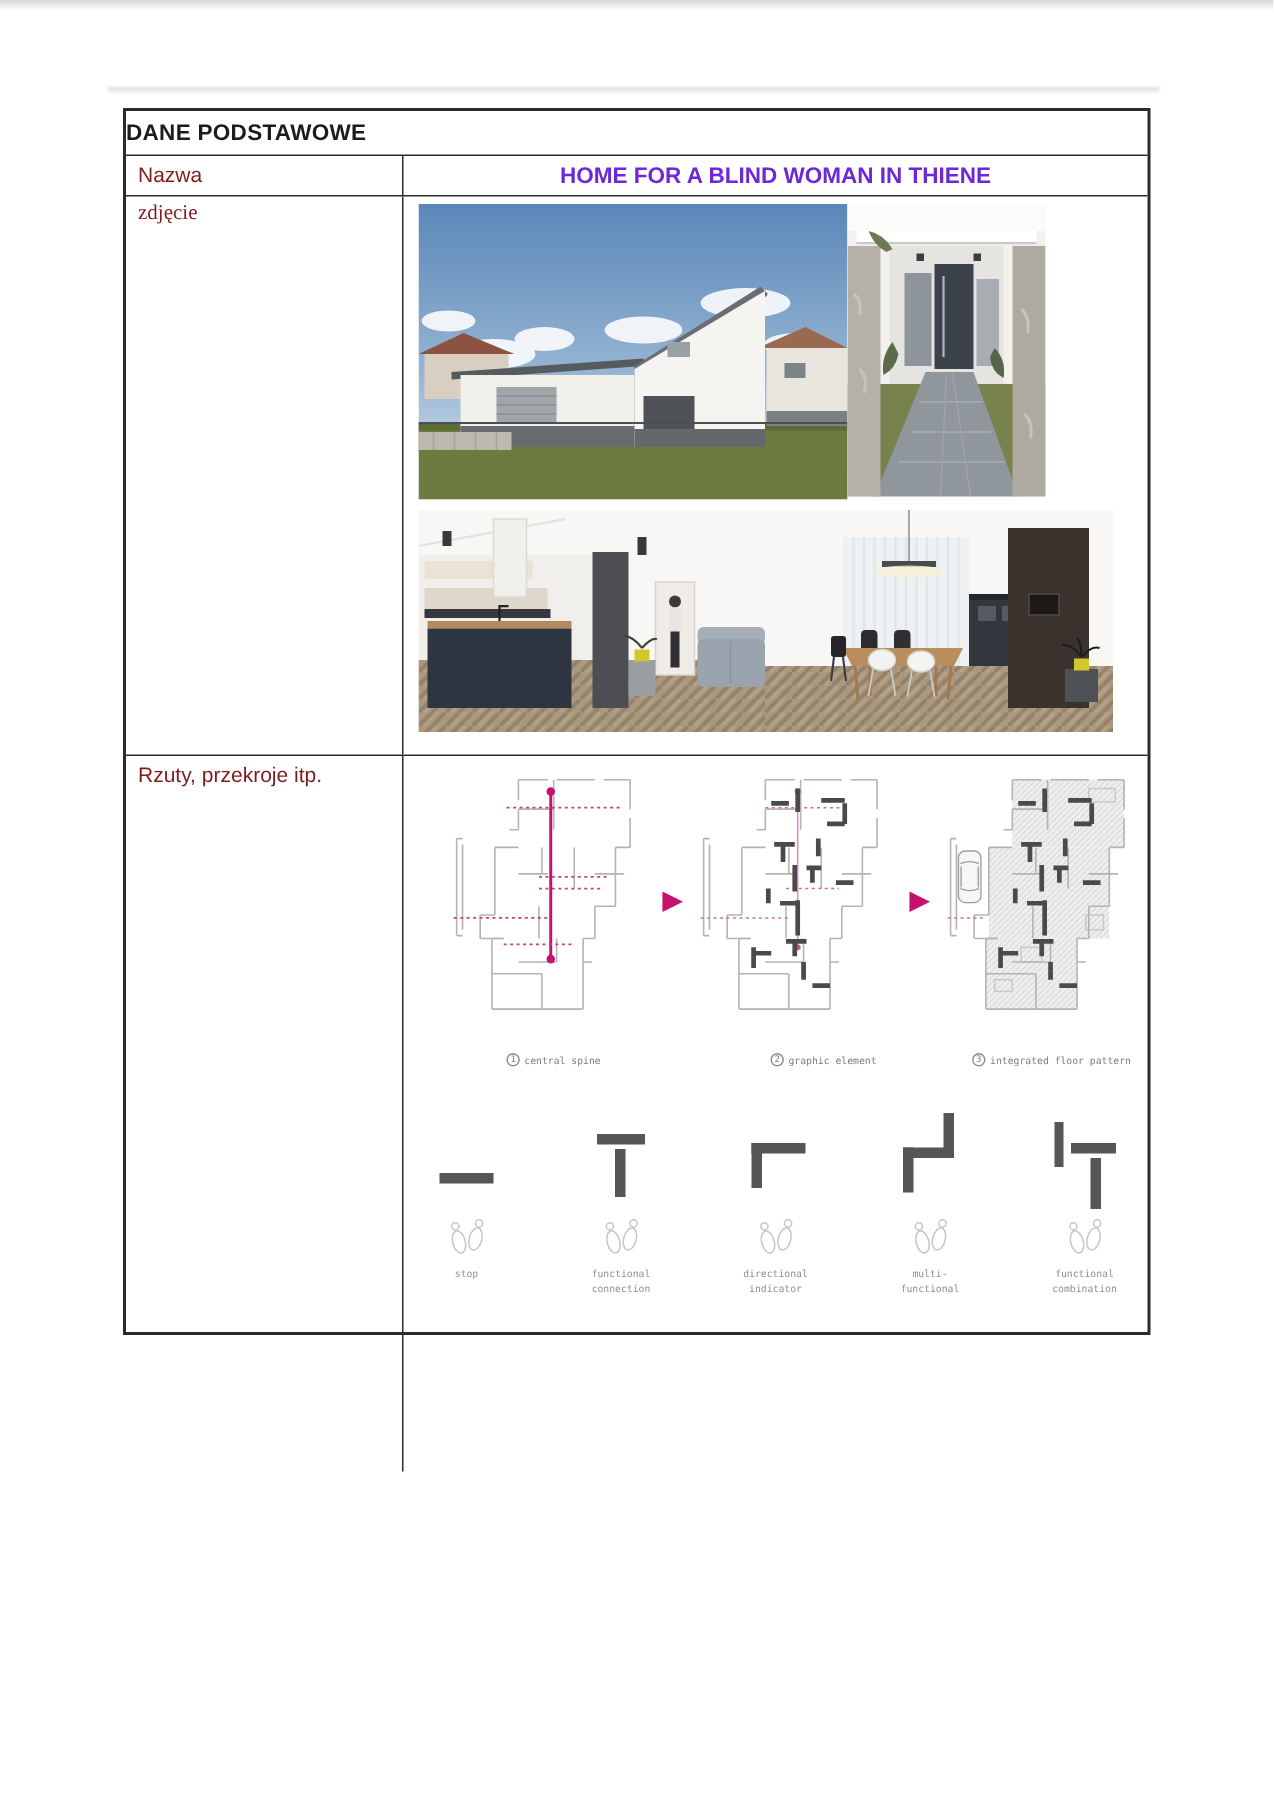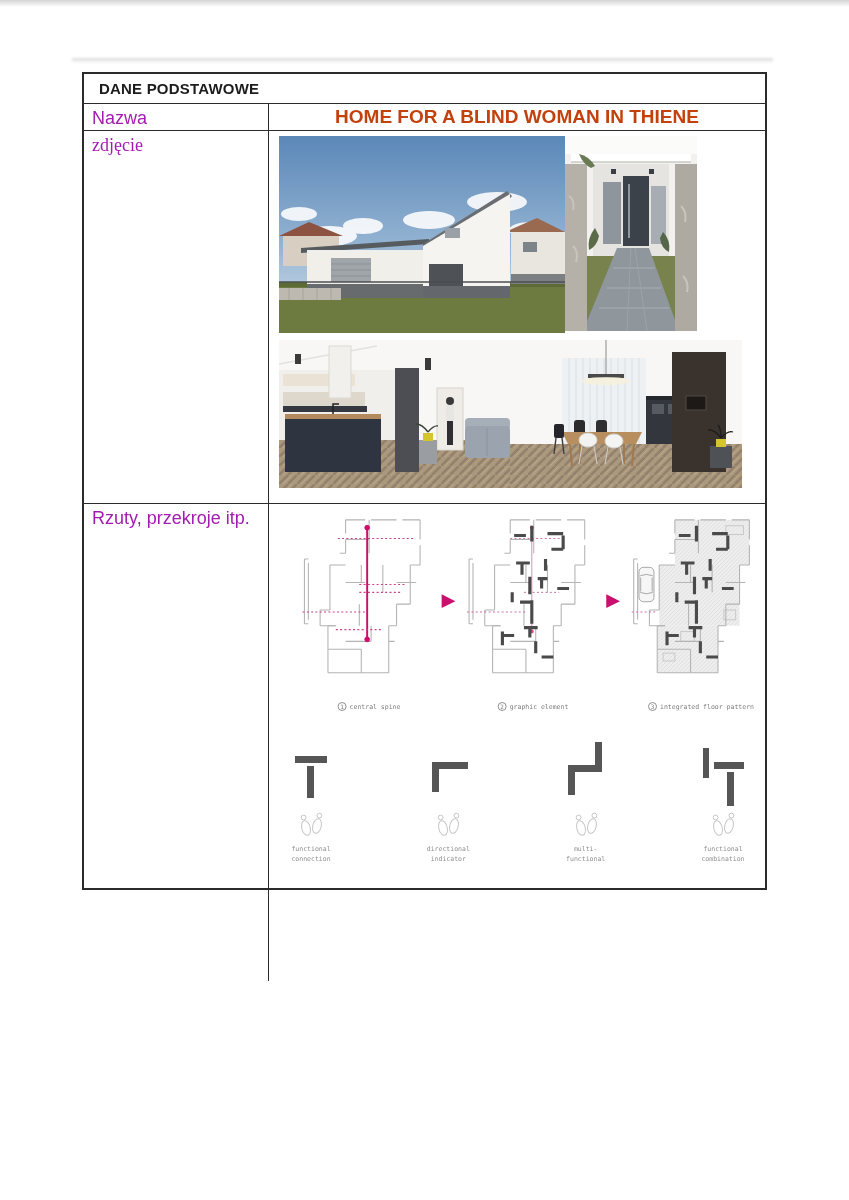--- a/index.html
+++ b/index.html
@@ -17,32 +17,32 @@
     background:linear-gradient(#b9b9b9, rgba(255,255,255,0));
     filter:blur(1px); opacity:.55;
   }
   .doc-table {
     position:absolute; left:82px; top:72px; width:685px; height:818px;
     border:2px solid #2b2b2b;
   }
   .row { position:relative; display:flex; border-top:1.5px solid #2b2b2b; }
   .row:first-child { border-top:none; }
   .row-header { height:29px; align-items:center; }
-  .row-header .hdr { font-size:15px; font-weight:bold; padding-left:15px; letter-spacing:.2px; }
+  .row-header .hdr { font-size:15px; font-weight:bold; padding-left:0; letter-spacing:.2px; }
   .row-nazwa { height:27px; }
   .row-zdjecie { height:373px;font-family:Liberation Serif, serif; }
   .row-rzuty { height:478px; }
   .cell-label {
     width:185px; flex:0 0 185px; border-right:1.5px solid #2b2b2b;
-    font-size:18px; color:#a21caf; padding:4px 0 0 8px;
+    font-size:14px; color:#7f1d1d; padding:4px 0 0 8px;
   }
   .cell-value { position:relative; flex:1 1 auto; overflow:hidden; }
   .title-value {
     display:flex; align-items:center; justify-content:center;
-    font-size:19px; font-weight:bold; color:#c2410c;
+    font-size:15px; font-weight:bold; color:#6d28d9;
   }
   
   .photo { position:absolute; display:block; }
   .ph-ext { left:10px; top:5px; }
   .ph-ent { left:296px; top:5px; }
   .ph-int-l { left:10px; top:209px; }
   .ph-int-r { left:241px; top:209px; }
   
   .plans-wrap { position:absolute; left:8px; top:6px; width:490px; height:226px;text-decoration:underline; }
   .plan-caption {
@@ -311,32 +311,43 @@
               <g stroke="#cb6da0" stroke-width="1" stroke-dasharray="2,2.4" fill="none">
                 <line x1="2" y1="100" x2="28" y2="100"></line>
               </g>
             </g>
           </svg>
 
           <div class="plan-caption" style="left:92px">
             <span class="cap-num">1</span>
             <span>central spine</span>
           </div>
-          <div class="plan-caption" style="left:256px">
+          <div class="plan-caption" style="left:272px">
             <span class="cap-num">2</span>
             <span>graphic element</span>
           </div>
           <div class="plan-caption" style="left:424px">
             <span class="cap-num">3</span>
             <span>integrated floor pattern</span>
           </div>
         </div>
 
         <div class="symbols-row">
 
+          <div class="sym-col">
+            <div class="sym-shape">
+                <svg width="48" height="68" viewBox="0 0 48 68">
+              <rect x="6" y="42" width="36" height="7" fill="#565656"></rect>
+            </svg>
+              </div>
+            <svg class="sym-feet" width="34" height="30">
+                <use href="#feet" width="34" height="30"></use>
+              </svg>
+            <div class="sym-label">stop</div>
+          </div>
 
 
           <div class="sym-col">
             <div class="sym-shape">
                 <svg width="48" height="68" viewBox="0 0 48 68">
               <rect x="8" y="16" width="32" height="7" fill="#565656"></rect>
               <rect x="20" y="26" width="7" height="32" fill="#565656"></rect>
             </svg>
               </div>
             <svg class="sym-feet" width="34" height="30">

